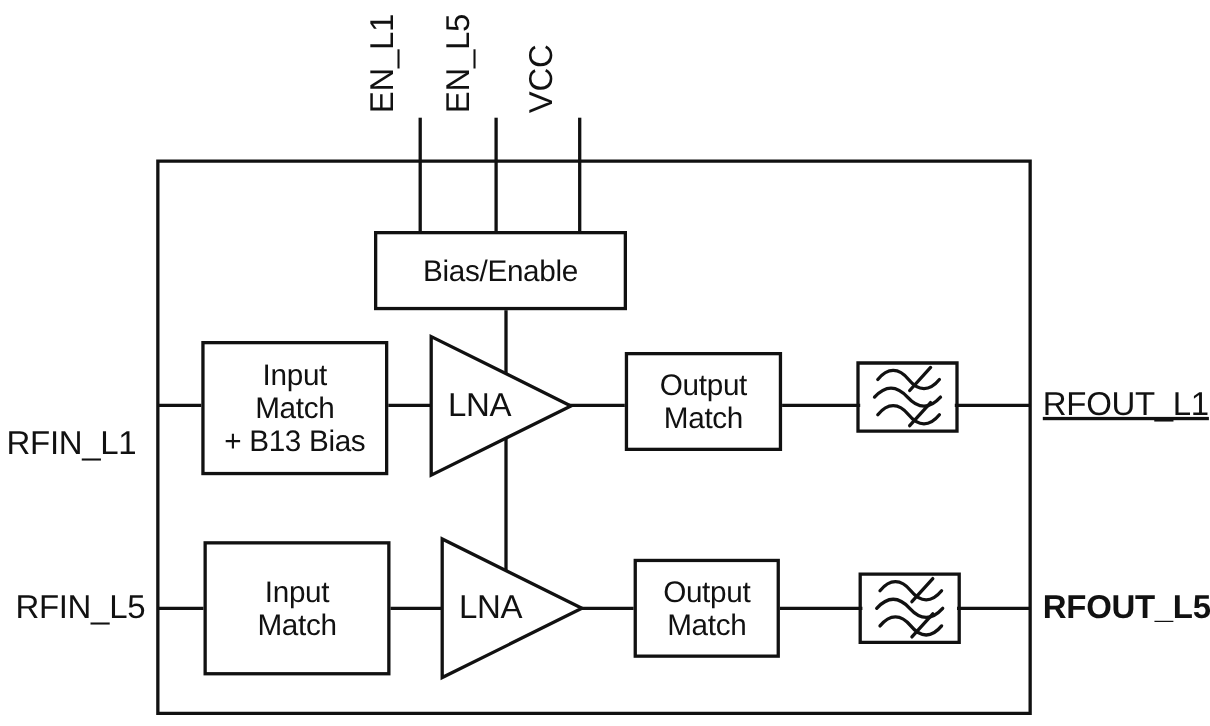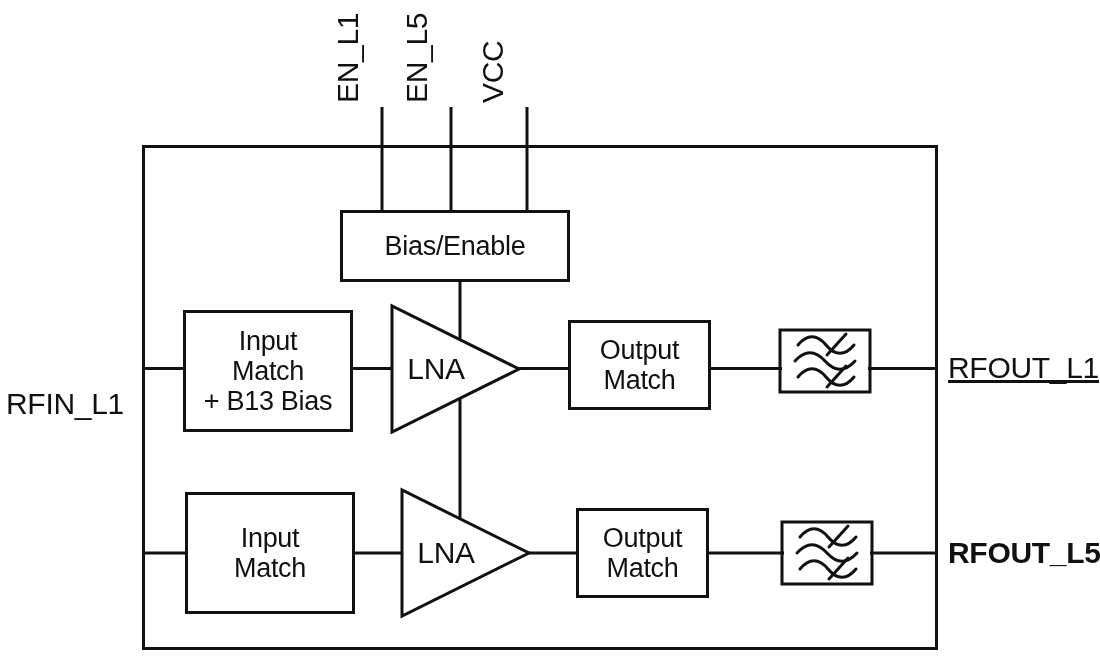--- a/index.html
+++ b/index.html
@@ -96,20 +96,21 @@
     <div class="bl">Match</div>
     <div class="bl">+ B13 Bias</div>
   </div>
   <div class="lna-label" style="left:396px; top:352px; width:80px;">LNA</div>
   <div class="block" style="left:568px; top:320px; width:143px; height:90px;">
     <div class="bl">Output</div>
     <div class="bl">Match</div>
   </div>
   <div class="port" style="left:948px; top:351px;text-decoration:underline;">RFOUT_L1</div>
 
+  <div class="port" style="left:6px; top:536px; width:126px; text-align:right;">RFIN_L5</div>
   <div class="block" style="left:185px; top:492px; width:170px; height:122px;">
     <div class="bl">Input</div>
     <div class="bl">Match</div>
   </div>
   <div class="lna-label" style="left:406px; top:536px; width:80px;">LNA</div>
   <div class="block" style="left:576px; top:508px; width:133px; height:90px;">
     <div class="bl">Output</div>
     <div class="bl">Match</div>
   </div>
   <div class="port" style="left:948px; top:536px;font-weight:bold;">RFOUT_L5</div>

